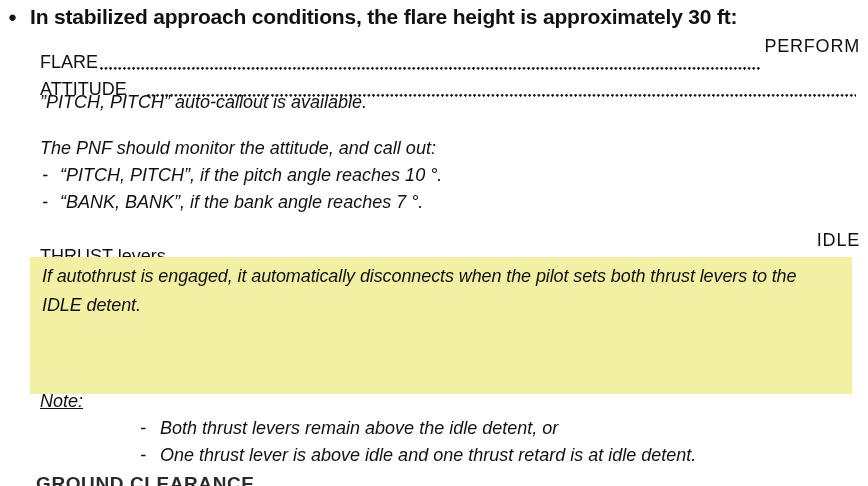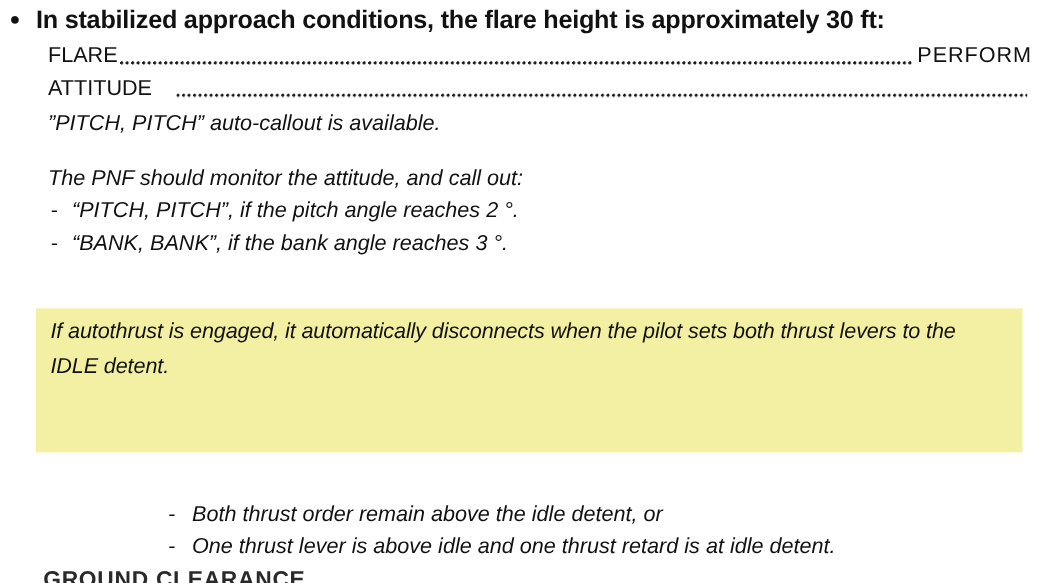--- a/index.html
+++ b/index.html
@@ -42,21 +42,21 @@
   }
   
   .proc-row {
     position: absolute;
     left: 40px;
     right: 8px;
     display: flex;
     font-size: 18px;
     line-height: 22px;
   }
-  .proc-row .label { white-space: nowrap; }
+  .proc-row .label { white-space: nowrap; margin-top: 16px; }
   .proc-row .action { white-space: nowrap; letter-spacing: 0.8px; text-align: right; }
   .dots {
     flex: 1;
     align-self: flex-end;
     height: 3px;
     margin: 0 4px 3px 2px;
     background-image: radial-gradient(circle at 1.4px 1.4px, #161616 1.1px, transparent 1.45px);
     background-size: 4.6px 3px;
     background-repeat: repeat-x;
   }
@@ -85,21 +85,21 @@
   .dash-item .dash { flex: 0 0 auto; }
   .pnf-item-1 { top: 164px; left: 42px; }
   .pnf-item-2 { top: 191px; left: 42px; }
   .pnf-item-1 .dash, .pnf-item-2 .dash { margin-right: 12px; }
   
   .highlight-box {
     position: absolute;
     top: 257px;
     left: 30px;
     width: 822px;
-    height: 120px;
+    height: 137px;
     background: #f4f0a3;
     box-sizing: border-box;
     padding: 5px 12px 0 12px;
   }
   .highlight-box p {
     margin: 0;
     font-style: italic;
     font-size: 18px;
     line-height: 28.5px;
     letter-spacing: -0.1px;
@@ -153,38 +153,44 @@
     <span class="label">ATTITUDE</span>
     <span class="dots"></span>
   </div>
 
   <div class="italic-line auto-callout">”PITCH, PITCH” auto-callout is available.</div>
 
   <div class="italic-line pnf-intro">The PNF should monitor the attitude, and call out:</div>
 
   <div class="dash-item pnf-item-1">
     <span class="dash">-</span>
-    <span class="text">“PITCH, PITCH”, if the pitch angle reaches 2 °.</span>
+    <span class="text">“PITCH, PITCH”, if the pitch angle reaches 10 °.</span>
   </div>
   <div class="dash-item pnf-item-2">
     <span class="dash">-</span>
-    <span class="text">“BANK, BANK”, if the bank angle reaches 3 °.</span>
+    <span class="text">“BANK, BANK”, if the bank angle reaches 7 °.</span>
   </div>
 
+  <div class="proc-row row-thrust">
+    <span class="label">THRUST levers</span>
+    <span class="dots"></span>
+    <span class="action">IDLE</span>
+  </div>
 
   <div class="highlight-box">
     <p>If autothrust is engaged, it automatically disconnects when the pilot sets both thrust levers to the IDLE detent.</p>
   </div>
 
   <div class="note-row">
+    <span class="note-label">Note:</span>
   </div>
 
   <div class="dash-item note-item-1">
     <span class="dash">-</span>
-    <span class="text">Both thrust order remain above the idle detent, or</span>
+    <span class="text">Both thrust levers remain above the idle detent, or</span>
   </div>
   <div class="dash-item note-item-2">
     <span class="dash">-</span>
     <span class="text">One thrust lever is above idle and one thrust retard is at idle detent.</span>
   </div>
 
   <div class="next-heading">GROUND CLEARANCE</div>
 
 </div>
 

